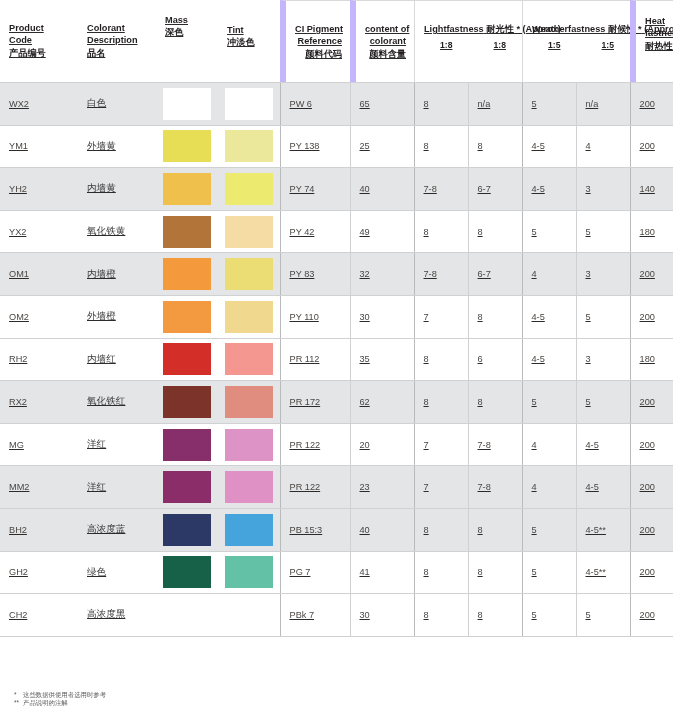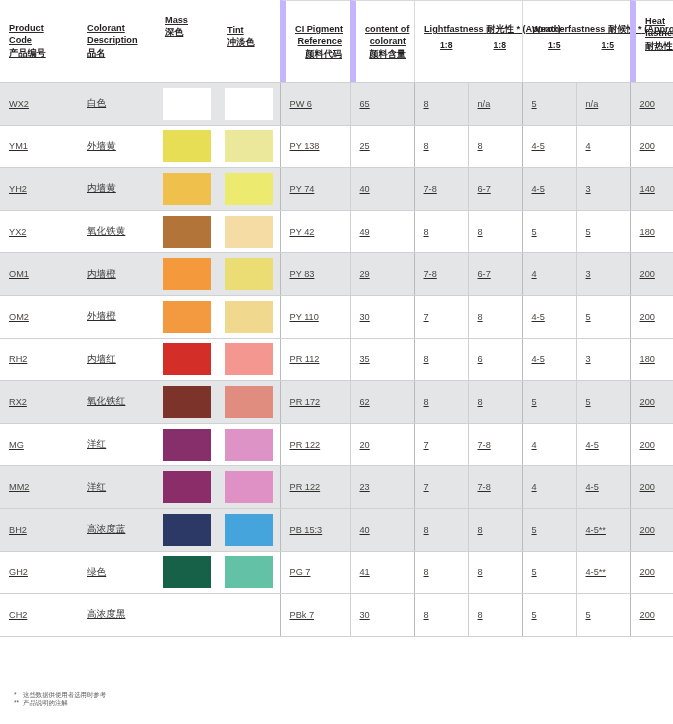--- a/index.html
+++ b/index.html
@@ -267,21 +267,21 @@
         <tr class="alt">
           <td>OM1</td>
           <td class="cn">内墙橙</td>
           <td class="swatch-cell">
             <span class="swatch" style="background: rgb(244, 154, 60);"></span>
           </td>
           <td class="swatch-cell">
             <span class="swatch" style="background: rgb(235, 220, 115);"></span>
           </td>
           <td class="vline">PY 83</td>
-          <td class="vline-soft">29</td>
+          <td class="vline-soft">32</td>
           <td class="vline">7-8</td>
           <td class="vline-soft">6-7</td>
           <td class="vline">4</td>
           <td class="vline-soft">3</td>
           <td class="vline">200</td>
         </tr>
         <tr class="plain">
           <td>OM2</td>
           <td class="cn">外墙橙</td>
           <td class="swatch-cell">

